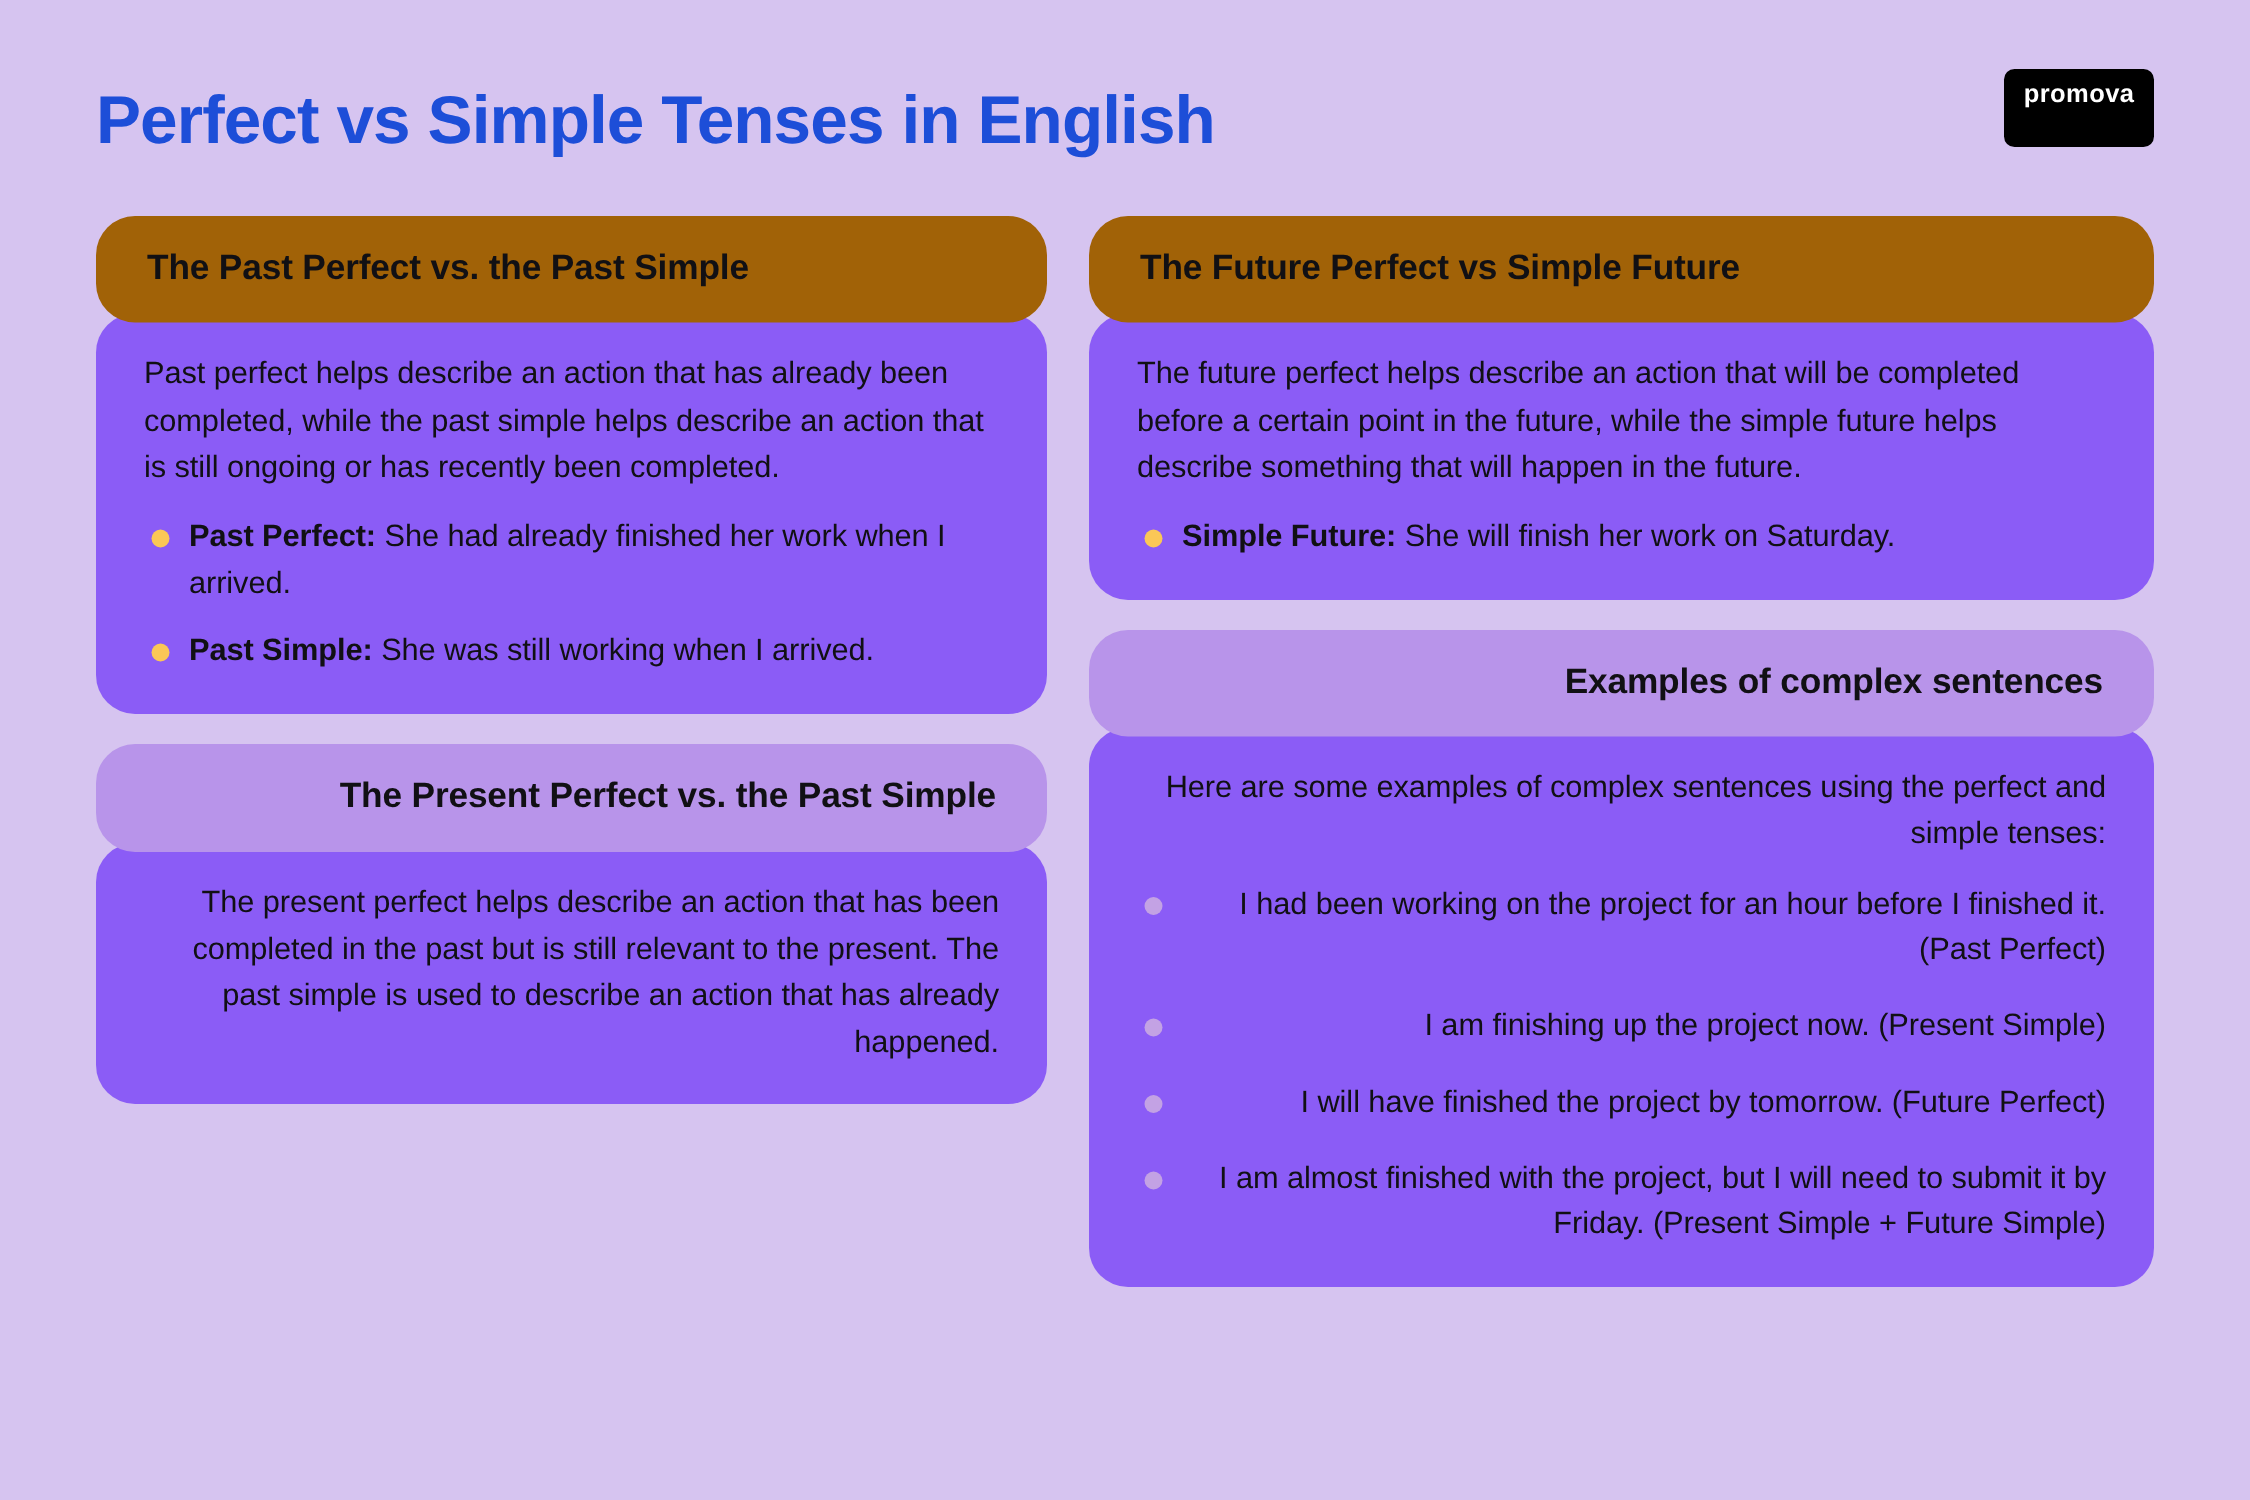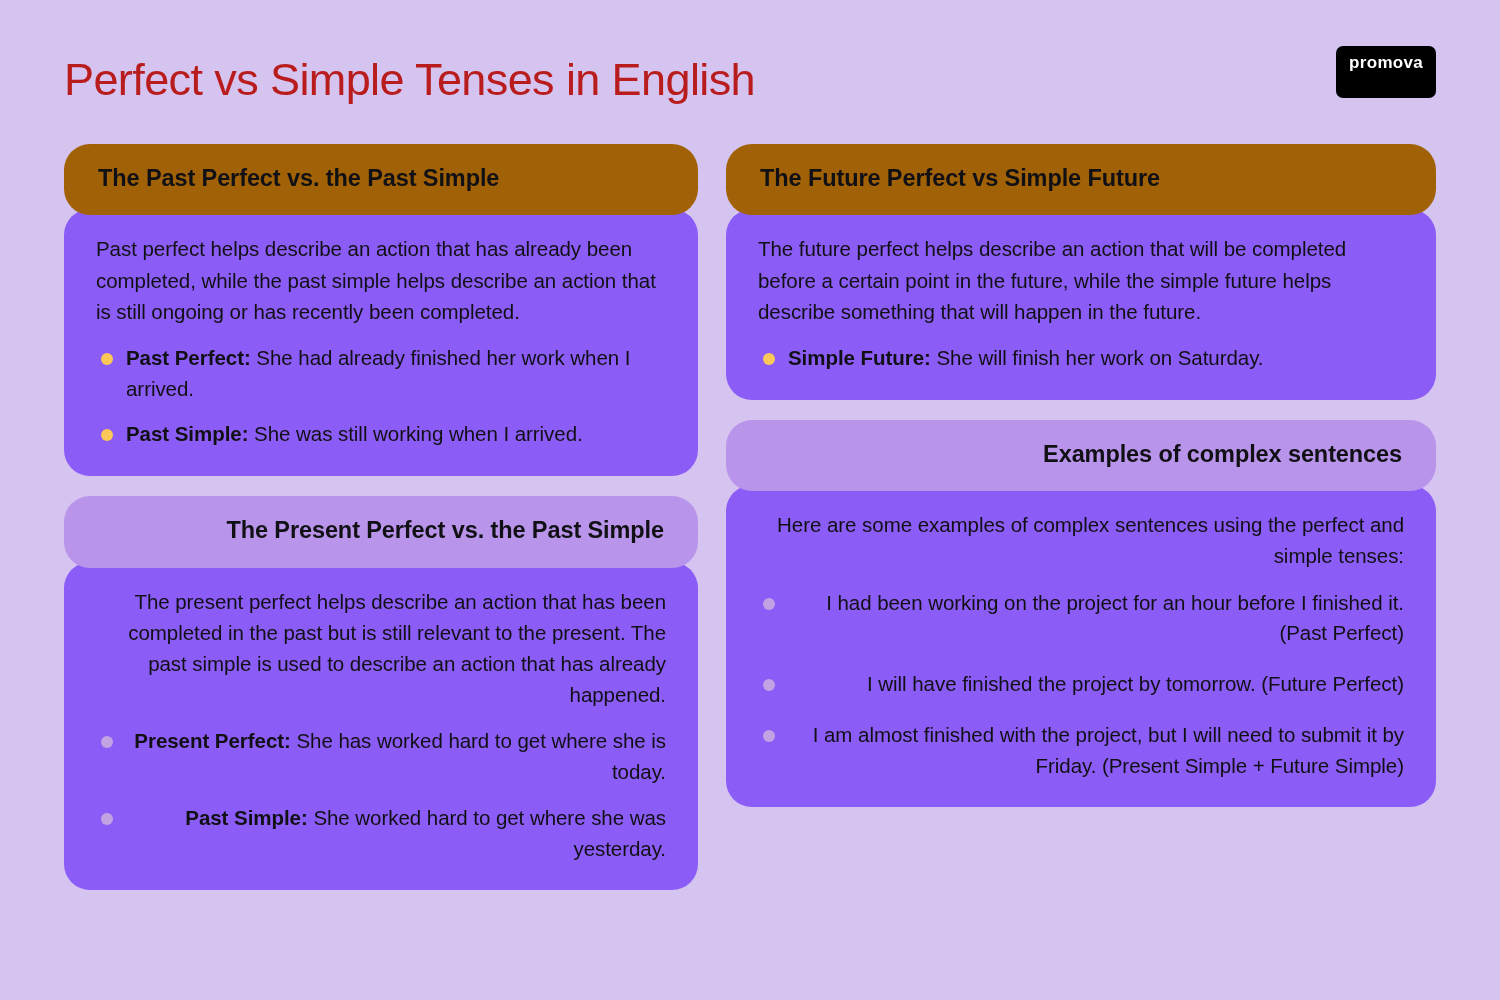--- a/index.html
+++ b/index.html
@@ -27,25 +27,25 @@
   
   .topbar {
     display: flex;
     align-items: flex-start;
     justify-content: space-between;
     height: 96px;
   }
 
   .page-title {
     font-size: 45px;
-    font-weight: 400;
+    font-weight: 700;
     letter-spacing: -0.6px;
     line-height: 1.08;
     padding-top: 22px;
-    color: #b91c1c;
+    color: #1d4ed8;
   }
 
   .logo {
     background: #000;
     color: #fff;
     border-radius: 7px;
     padding: 7px 13px 25px 13px;
     font-size: 17px;
     font-weight: 700;
     letter-spacing: 0.3px;
@@ -146,43 +146,40 @@
             <ul class="bullets amber-dots">
               <li><b>Past Perfect:</b><span> She had already finished her work when I arrived.</span></li>
               <li><b>Past Simple:</b><span> She was still working when I arrived.</span></li>
             </ul>
           </div>
         </div>
         <div class="block">
           <div class="card-head purple">The Present Perfect vs. the Past Simple</div>
           <div class="card-body">
             <p class="intro">The present perfect helps describe an action that has been completed in the past but is still relevant to the present. The past simple is used to describe an action that has already happened.</p>
-            <ul class="bullets purple-dots">
-              <li><b>Present Perfect:</b><span> She has worked hard to get where she is today.</span></li>
-              <li><b>Past Simple:</b><span> She worked hard to get where she was yesterday.</span></li>
-            </ul>
           </div>
         </div>
       </div>
     <div class="col col-right" id="right-col">
         <div class="block">
           <div class="card-head amber">The Future Perfect vs Simple Future</div>
           <div class="card-body">
             <p class="intro">The future perfect helps describe an action that will be completed before a certain point in the future, while the simple future helps describe something that will happen in the future.</p>
             <ul class="bullets amber-dots">
               <li><b>Simple Future:</b><span> She will finish her work on Saturday.</span></li>
             </ul>
           </div>
         </div>
         <div class="block">
           <div class="card-head purple">Examples of complex sentences</div>
           <div class="card-body">
             <p class="intro">Here are some examples of complex sentences using the perfect and simple tenses:</p>
             <ul class="bullets purple-dots examples">
               <li><span>I had been working on the project for an hour before I finished it. (Past Perfect)</span></li>
+              <li><span>I am finishing up the project now. (Present Simple)</span></li>
               <li><span>I will have finished the project by tomorrow. (Future Perfect)</span></li>
               <li><span>I am almost finished with the project, but I will need to submit it by Friday. (Present Simple + Future Simple)</span></li>
             </ul>
           </div>
         </div>
       </div>
   </div>
 
 </div>
 

